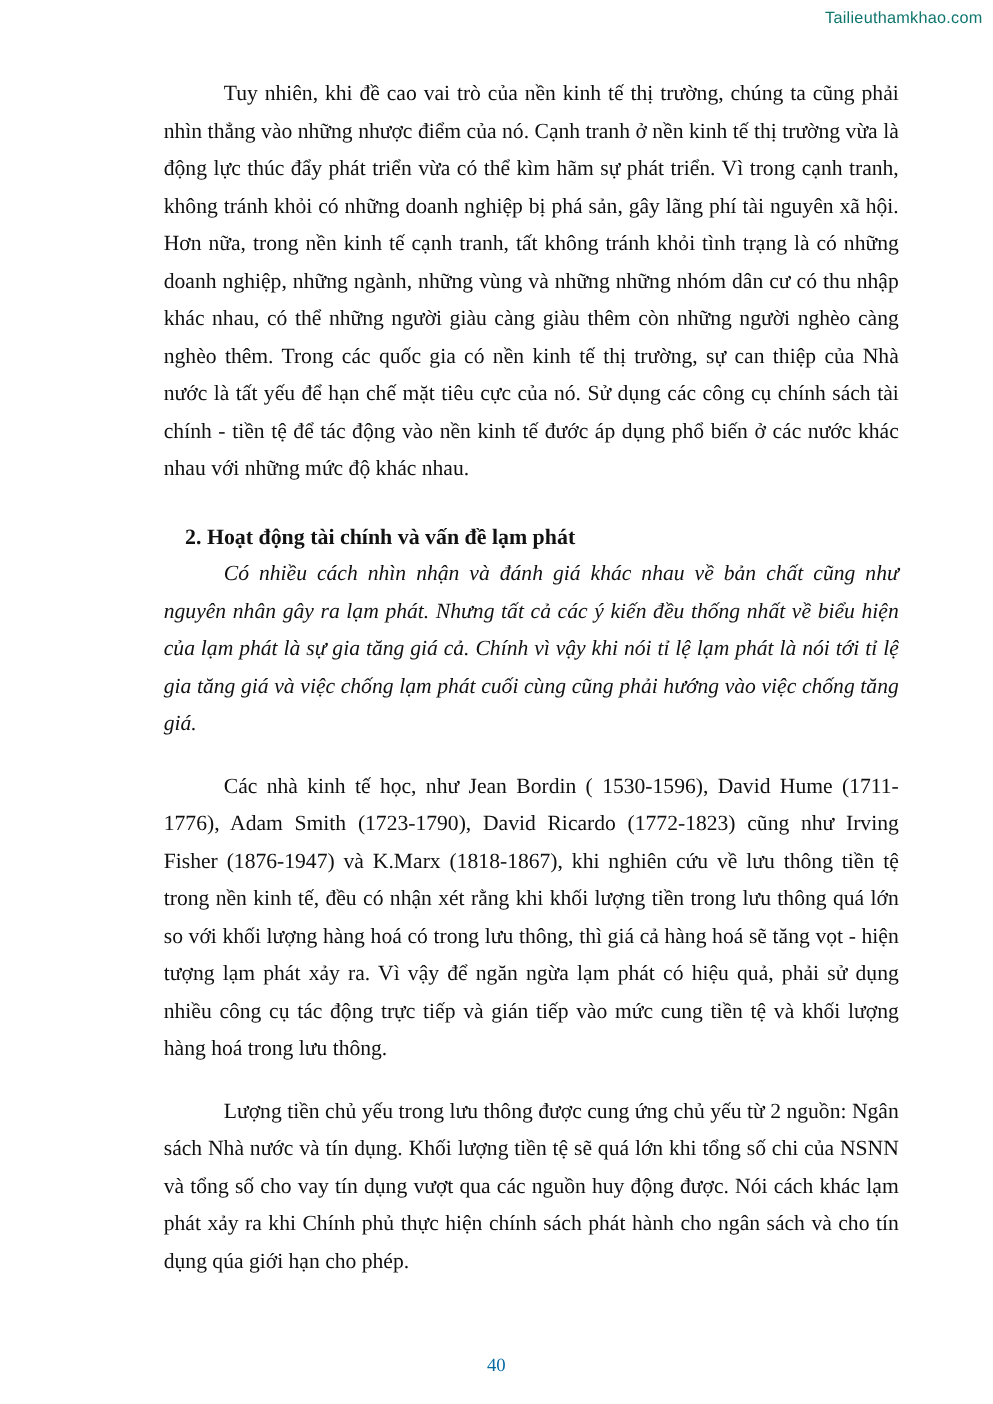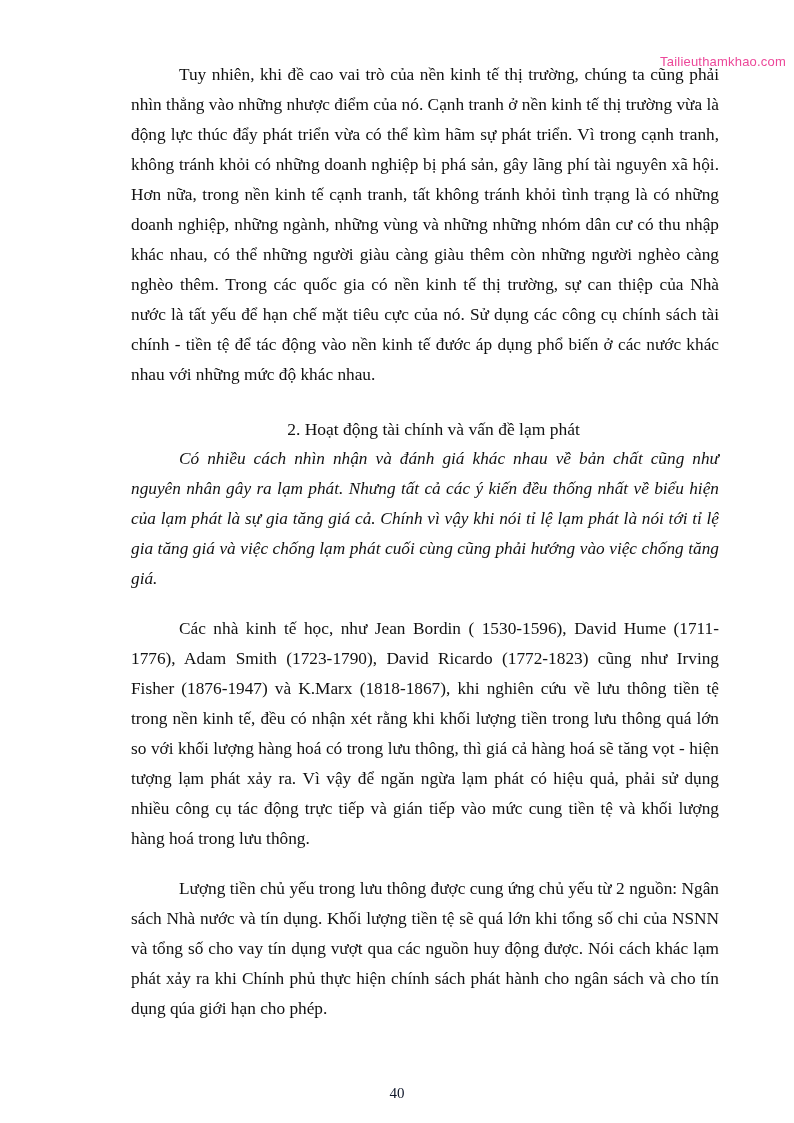--- a/index.html
+++ b/index.html
@@ -4,36 +4,36 @@
 <style>
   html, body { margin: 0; padding: 0; background: #ffffff; }
   body { width: 794px; height: 1123px; position: relative; overflow: hidden; }
   .page {
     position: absolute; left: 0; top: 0; width: 794px; height: 1123px; background: #fff;
     font-family: "Liberation Serif", "DejaVu Serif", serif; color: #111;
   }
   .watermark {
     position: absolute; top: 6px; right: 8px;
     font-family: "Liberation Sans", "DejaVu Sans", sans-serif;
-    font-size: 13px; color: #ec4899; letter-spacing: 0.2px; margin-top: 48px;
+    font-size: 13px; color: #0f766e; letter-spacing: 0.2px;
   }
   .content {
     position: absolute; left: 131px; top: 60px; width: 588px;
     font-size: 17.3px; line-height: 30px; text-align: justify;
   }
   .para { margin: 0; text-indent: 48px; }
   .para + .para { margin-top: 20px; }
   .heading {
-    margin: 24px 0 0 17px; font-weight: normal; font-size: 17.5px; line-height: 30px;
-    text-align: center;
+    margin: 24px 0 0 17px; font-weight: bold; font-size: 17.5px; line-height: 30px;
+    text-align: left;
   }
   .heading + .para { margin-top: 0; font-style: italic; }
   .page-number {
     position: absolute; left: 0; width: 794px; top: 1085px; text-align: center;
-    font-size: 15px; color: #0f172a;
+    font-size: 15px; color: #0369a1;
   }
 </style>
 </head>
 <body>
 
 <div class="page">
   <div class="watermark">Tailieuthamkhao.com</div>
 
   <div class="content">
     <p class="para">Tuy nhiên, khi đề cao vai trò của nền kinh tế thị trường, chúng ta cũng phải nhìn thẳng vào những nhược điểm của nó. Cạnh tranh ở nền kinh tế thị trường vừa là động lực thúc đẩy phát triển vừa có thể kìm hãm sự phát triển. Vì trong cạnh tranh, không tránh khỏi có những doanh nghiệp bị phá sản, gây lãng phí tài nguyên xã hội. Hơn nữa, trong nền kinh tế cạnh tranh, tất không tránh khỏi tình trạng là có những doanh nghiệp, những ngành, những vùng và những những nhóm dân cư có thu nhập khác nhau, có thể những người giàu càng giàu thêm còn những người nghèo càng nghèo thêm. Trong các quốc gia có nền kinh tế thị trường, sự can thiệp của Nhà nước là tất yếu để hạn chế mặt tiêu cực của nó. Sử dụng các công cụ chính sách tài chính - tiền tệ để tác động vào nền kinh tế đước áp dụng phổ biến ở các nước khác nhau với những mức độ khác nhau.</p>

